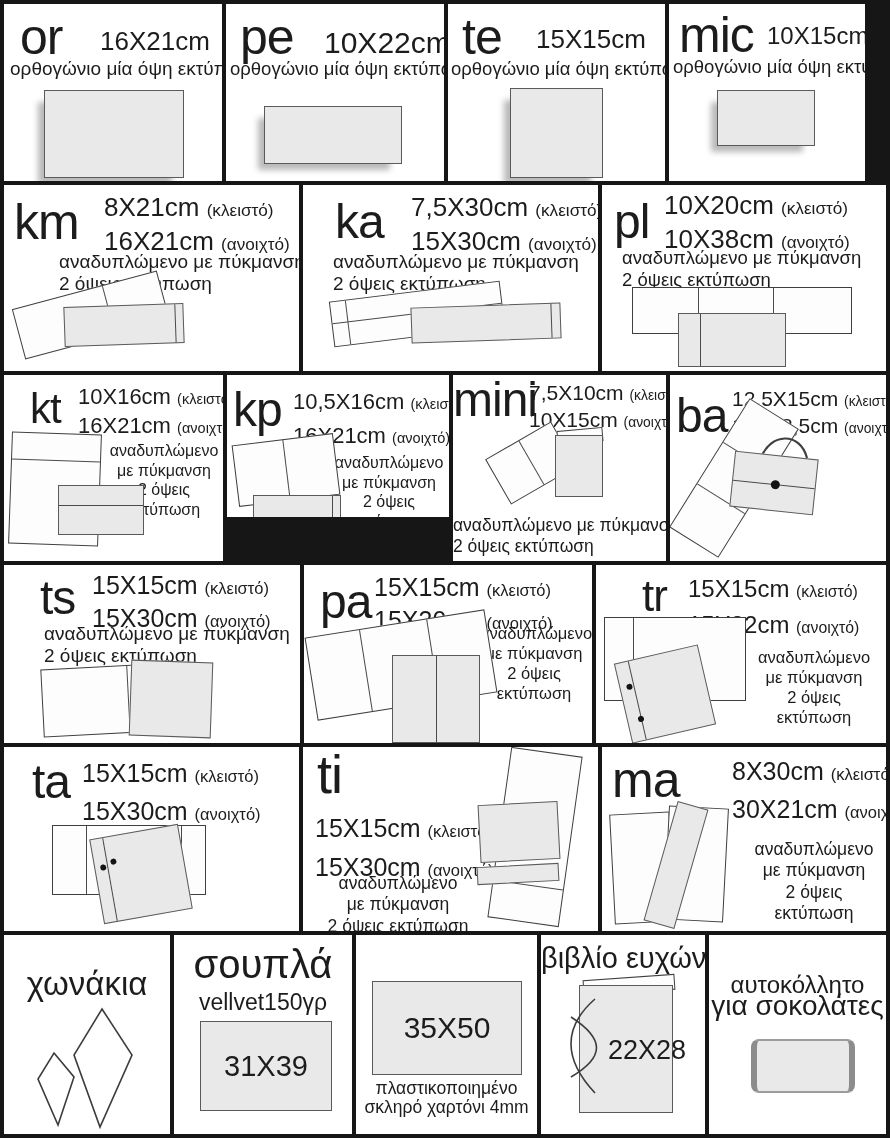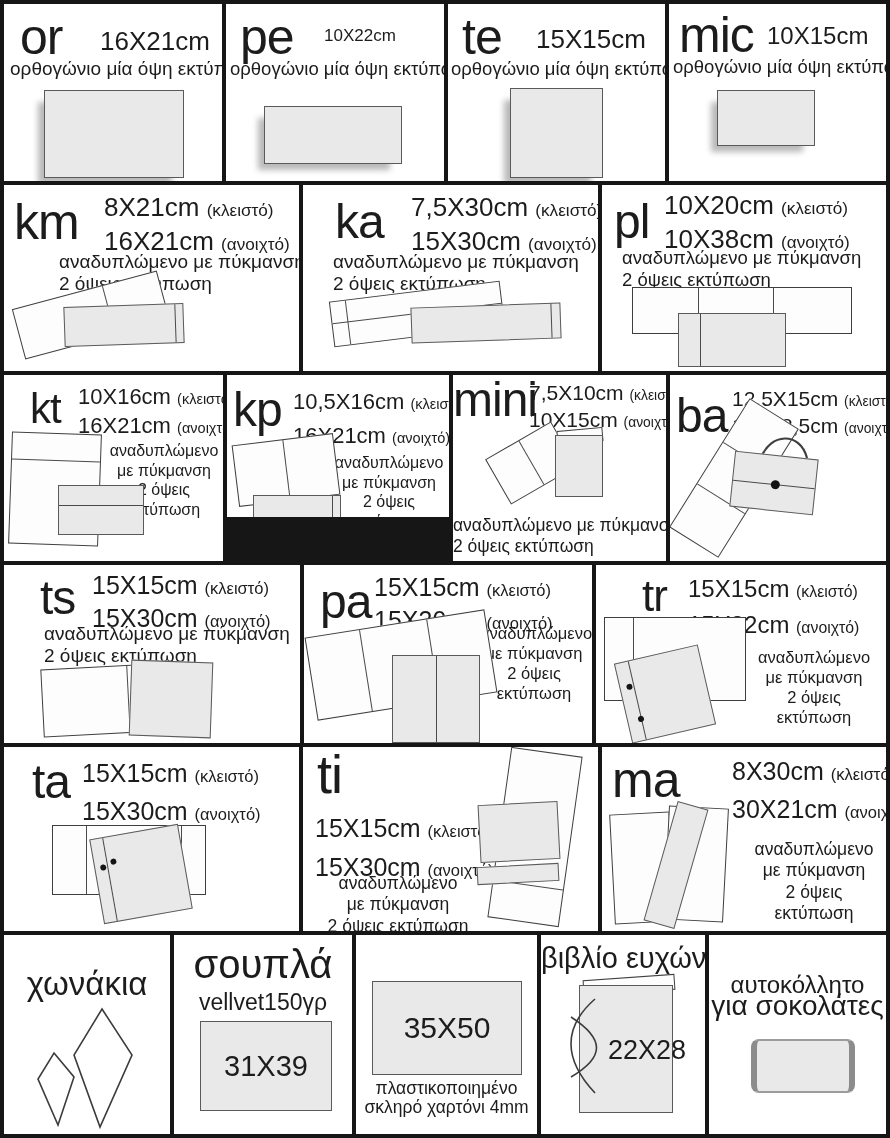--- a/index.html
+++ b/index.html
@@ -33,35 +33,35 @@
     <div class="cell" style="width:218px;height:177px">
       <span class="code" style="left:16px;top:10px;font-size:50px">or</span>
       <span class="dim-single" style="left:96px;top:22px;font-size:26px">16X21cm</span>
       <div class="desc" style="left:6px;top:54px;font-size:19px">ορθογώνιο μία όψη εκτύπ</div>
       <div>
         <div class="sheet gray shadow" style="left:40px;top:86px;width:138px;height:86px"></div>
       </div>
     </div>
     <div class="cell" style="width:218px;height:177px">
       <span class="code" style="left:14px;top:10px;font-size:50px">pe</span>
-      <span class="dim-single" style="left:98px;top:22px;font-size:17px">10X22cm</span>
+      <span class="dim-single" style="left:98px;top:22px;font-size:30px">10X22cm</span>
       <div class="desc" style="left:4px;top:54px;font-size:18.5px">ορθογώνιο μία όψη εκτύπωση</div>
       <div>
         <div class="sheet gray shadow" style="left:38px;top:102px;width:136px;height:56px"></div>
       </div>
     </div>
     <div class="cell" style="width:217px;height:177px">
       <span class="code" style="left:14px;top:10px;font-size:50px">te</span>
       <span class="dim-single" style="left:88px;top:20px;font-size:26px">15X15cm</span>
       <div class="desc" style="left:3px;top:54px;font-size:18.5px">ορθογώνιο μία όψη εκτύπωση</div>
       <div>
         <div class="sheet gray shadow" style="left:62px;top:84px;width:91px;height:88px"></div>
       </div>
     </div>
-    <div class="cell" style="width:217px;height:177px">
+    <div class="cell" style="width:196px;height:177px">
       <span class="code" style="left:10px;top:8px;font-size:50px">mic</span>
       <span class="dim-single" style="left:98px;top:18px;font-size:24px">10X15cm</span>
       <div class="desc" style="left:4px;top:52px;font-size:18.5px">ορθογώνιο μία όψη εκτύπωση</div>
       <div>
         <div class="sheet gray shadow" style="left:48px;top:86px;width:96px;height:54px"></div>
       </div>
     </div>
   </div>
 
   <div class="row">

